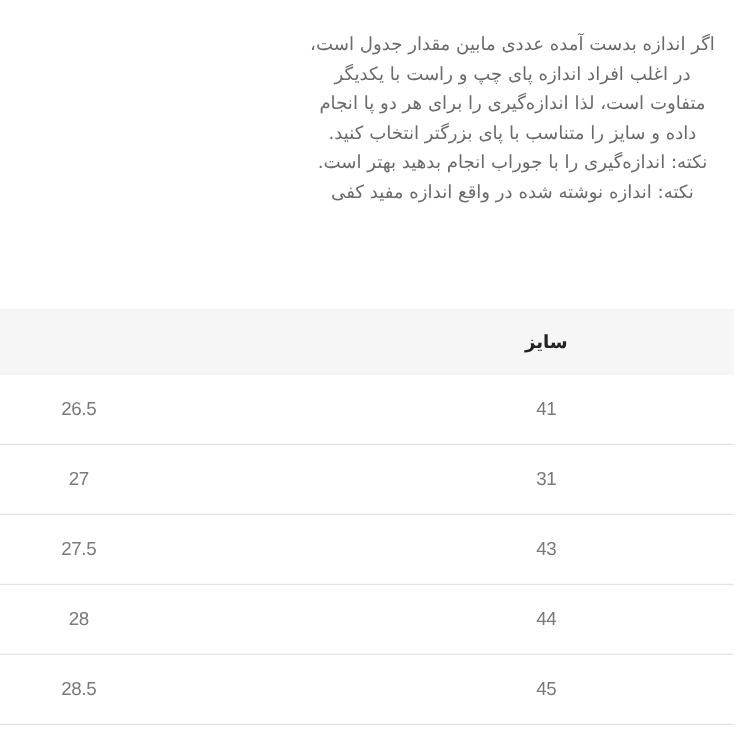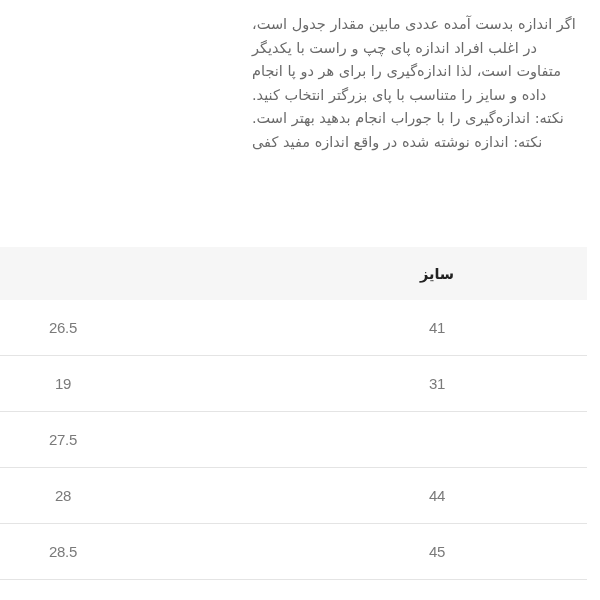--- a/index.html
+++ b/index.html
@@ -15,25 +15,25 @@
       position: relative;
       width: 600px;
       height: 600px;
     }
     .notes {
       position: absolute;
       top: 13px;
       right: 8px;
       width: 340px;
       direction: rtl;
-      text-align: left;
+      text-align: center;
       color: #6a6a6a;
       font-size: 14.5px;
       line-height: 23.6px;
-      margin: 0;
+      margin: 12px;
     }
     .notes p {
       margin: 0;
       white-space: nowrap;
     }
     .size-table {
       position: absolute;
       top: 247px;
       left: 0;
       width: 587px;
@@ -90,23 +90,24 @@
     <div class="row header">
       <div class="cell size">سایز</div>
     </div>
 
     <div class="row data">
       <div class="cell size">41</div>
       <div class="cell cm">26.5</div>
     </div>
     <div class="row data">
       <div class="cell size">31</div>
-      <div class="cell cm">19</div>
+      <div class="cell cm">27</div>
     </div>
     <div class="row data">
+      <div class="cell size">43</div>
       <div class="cell cm">27.5</div>
     </div>
     <div class="row data">
       <div class="cell size">44</div>
       <div class="cell cm">28</div>
     </div>
     <div class="row data">
       <div class="cell size">45</div>
       <div class="cell cm">28.5</div>
     </div>

